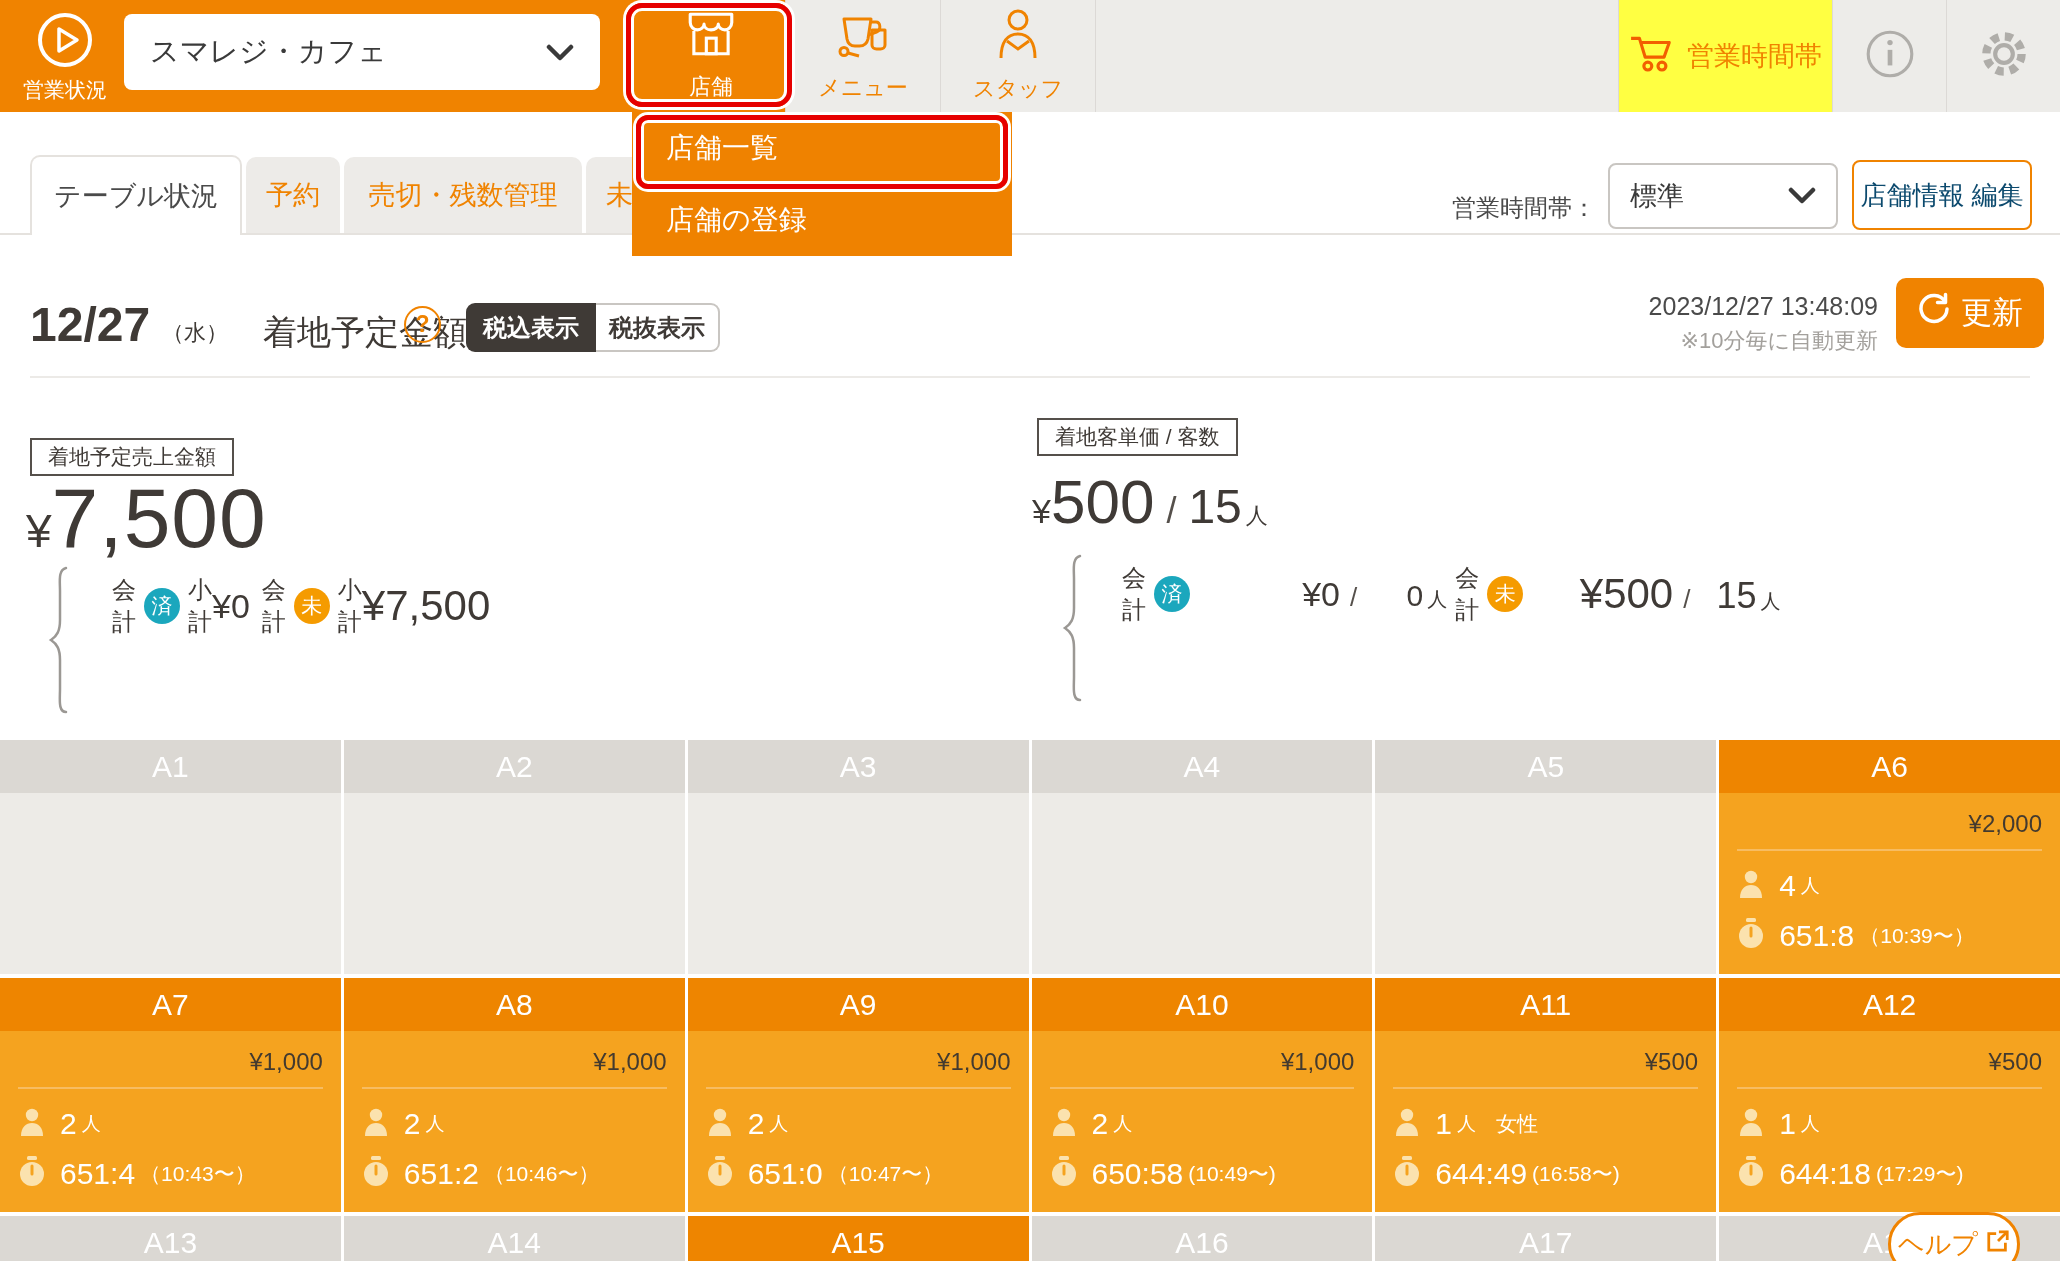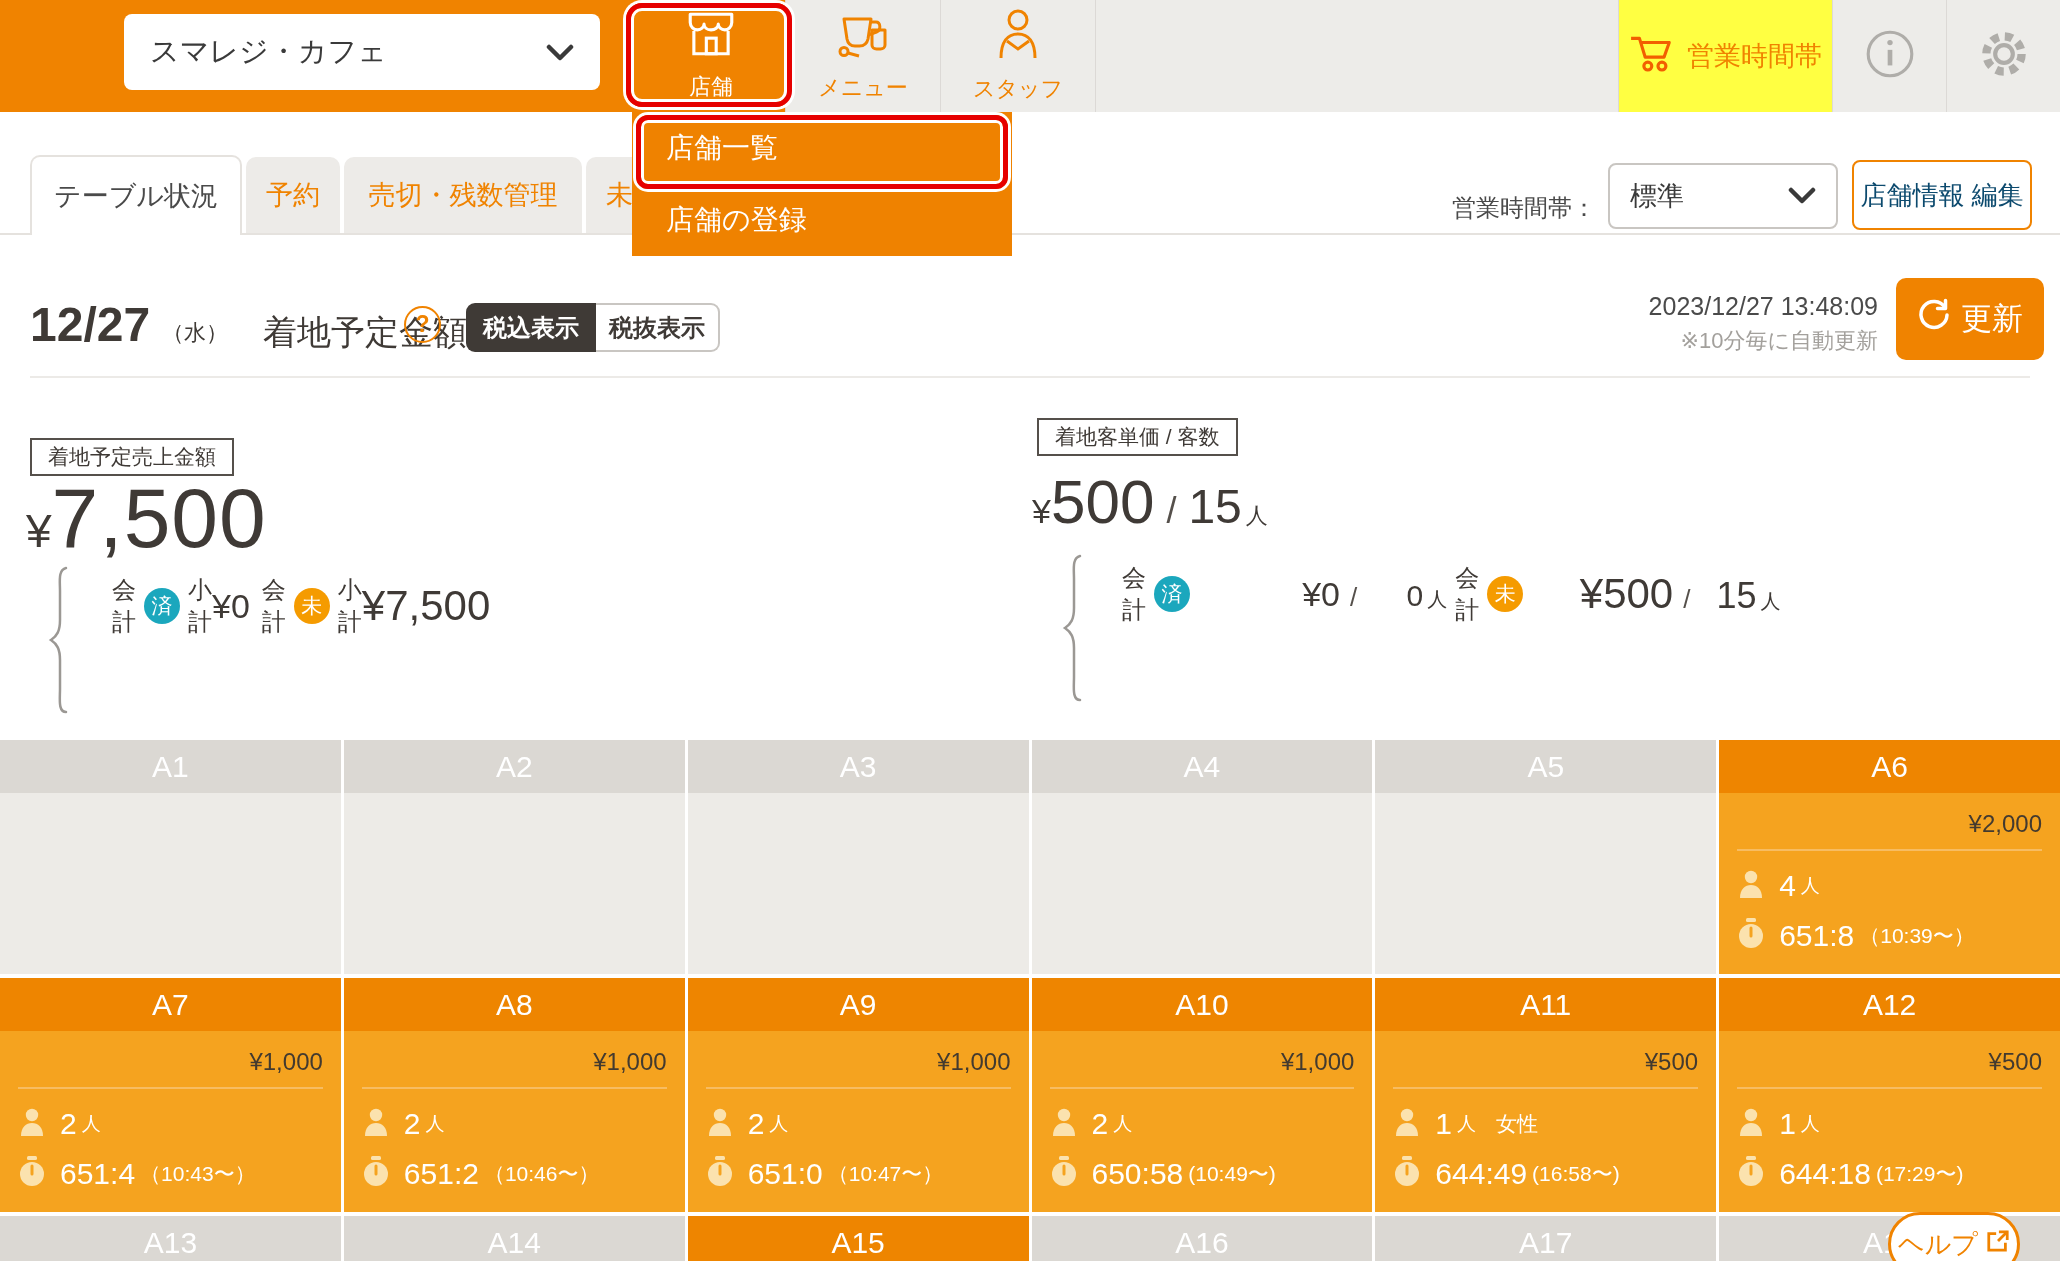--- a/index.html
+++ b/index.html
@@ -43,21 +43,21 @@
   .date-big { position:absolute; top:297px; left:30px; font-size:48px; font-weight:600; color:#3F3A36; }
   .weekday { position:absolute; top:318px; left:162px; font-size:22px; }
   .sum-title { position:absolute; top:310px; left:216px; font-size:34px;margin-left:47px; }
   .q-circle { position:absolute; top:306px; left:404px; width:37px; height:37px; border:2px solid #F08300; border-radius:50%; color:#F08300; font-size:23px; font-weight:700; display:flex; align-items:center; justify-content:center; cursor:pointer; }
   .tax-toggle { position:absolute; top:303px; left:466px; height:49px; display:flex; }
   .tax-seg { display:flex; align-items:center; justify-content:center; font-size:24px; font-weight:700; cursor:pointer; }
   .tax-on { width:130px; background:#3F3A36; color:#fff; border-radius:9px 0 0 9px; }
   .tax-off { width:124px; background:#fff; color:#3F3A36; border:2px solid #C9C6C2; border-left:none; border-radius:0 9px 9px 0; }
   .updated { position:absolute; top:292px; left:1500px; width:378px; text-align:right; font-size:25px; color:#4a4a4a; }
   .autonote { position:absolute; top:326px; left:1500px; width:378px; text-align:right; font-size:22px; color:#A3A09C; }
-  .refresh-btn { position:absolute; top:278px; left:1896px; width:148px; height:82px; background:#F08300; border:none; border-radius:10px; color:#fff; font-size:31px; display:flex; align-items:center; justify-content:center; gap:10px; cursor:pointer; }
+  .refresh-btn { position:absolute; top:278px; left:1896px; width:148px; height:70px; background:#F08300; border:none; border-radius:10px; color:#fff; font-size:31px; display:flex; align-items:center; justify-content:center; gap:10px; cursor:pointer; }
   .hr-div { position:absolute; top:376px; left:30px; width:2000px; height:2px; background:#ECEAE7; }
   
   .tag-box { position:absolute; height:38px; padding:0 16px; border:2px solid #55504B; display:flex; align-items:center; font-size:21px; color:#3F3A36; background:#fff; }
   .sales-box { top:438px; left:30px; }
   .pc-box { top:418px; left:1037px; }
   .sales-amt { position:absolute; top:470px; left:26px; display:flex; align-items:baseline; color:#3F3A36; }
   .sales-amt .yen { font-size:46px; font-weight:500; }
   .sales-amt .val { font-size:84px; font-weight:500; letter-spacing:1px; }
   .pc-amt { position:absolute; top:466px; left:1032px; display:flex; align-items:baseline; color:#3F3A36; }
   .pc-amt .yen { font-size:34px; font-weight:500; }
@@ -107,20 +107,29 @@
   .help-pill { position:absolute; left:1888px; top:1212px; width:132px; height:64px; background:#fff; border:3px solid #F08300; border-radius:32px; display:flex; align-items:center; justify-content:center; gap:8px; color:#F08300; font-size:26px; z-index:50; cursor:pointer; }
 </style>
 </head>
 <body>
 
 <div id="app">
 
   <div class="hdr">
     <div class="hdr-left"></div>
 
+    <div class="status">
+      <span>
+        <svg width="58" height="58" viewBox="0 0 58 58">
+            <circle cx="29" cy="29" r="25" fill="none" stroke="#fff" stroke-width="4"></circle>
+            <path d="M23 18 L23 40 L41 29 Z" fill="none" stroke="#fff" stroke-width="3.5" stroke-linejoin="round"></path>
+          </svg>
+      </span>
+      <span class="status-label">営業状況</span>
+    </div>
 
     <div class="store-sel">
       <span>スマレジ・カフェ</span>
       <span class="chev">
         <svg width="28" height="18" viewBox="0 0 28 18">
             <path d="M3 3 L14 14 L25 3" stroke="#3a3a3a" stroke-width="4.5" fill="none" stroke-linecap="round" stroke-linejoin="round"></path>
           </svg>
       </span>
     </div>
 

